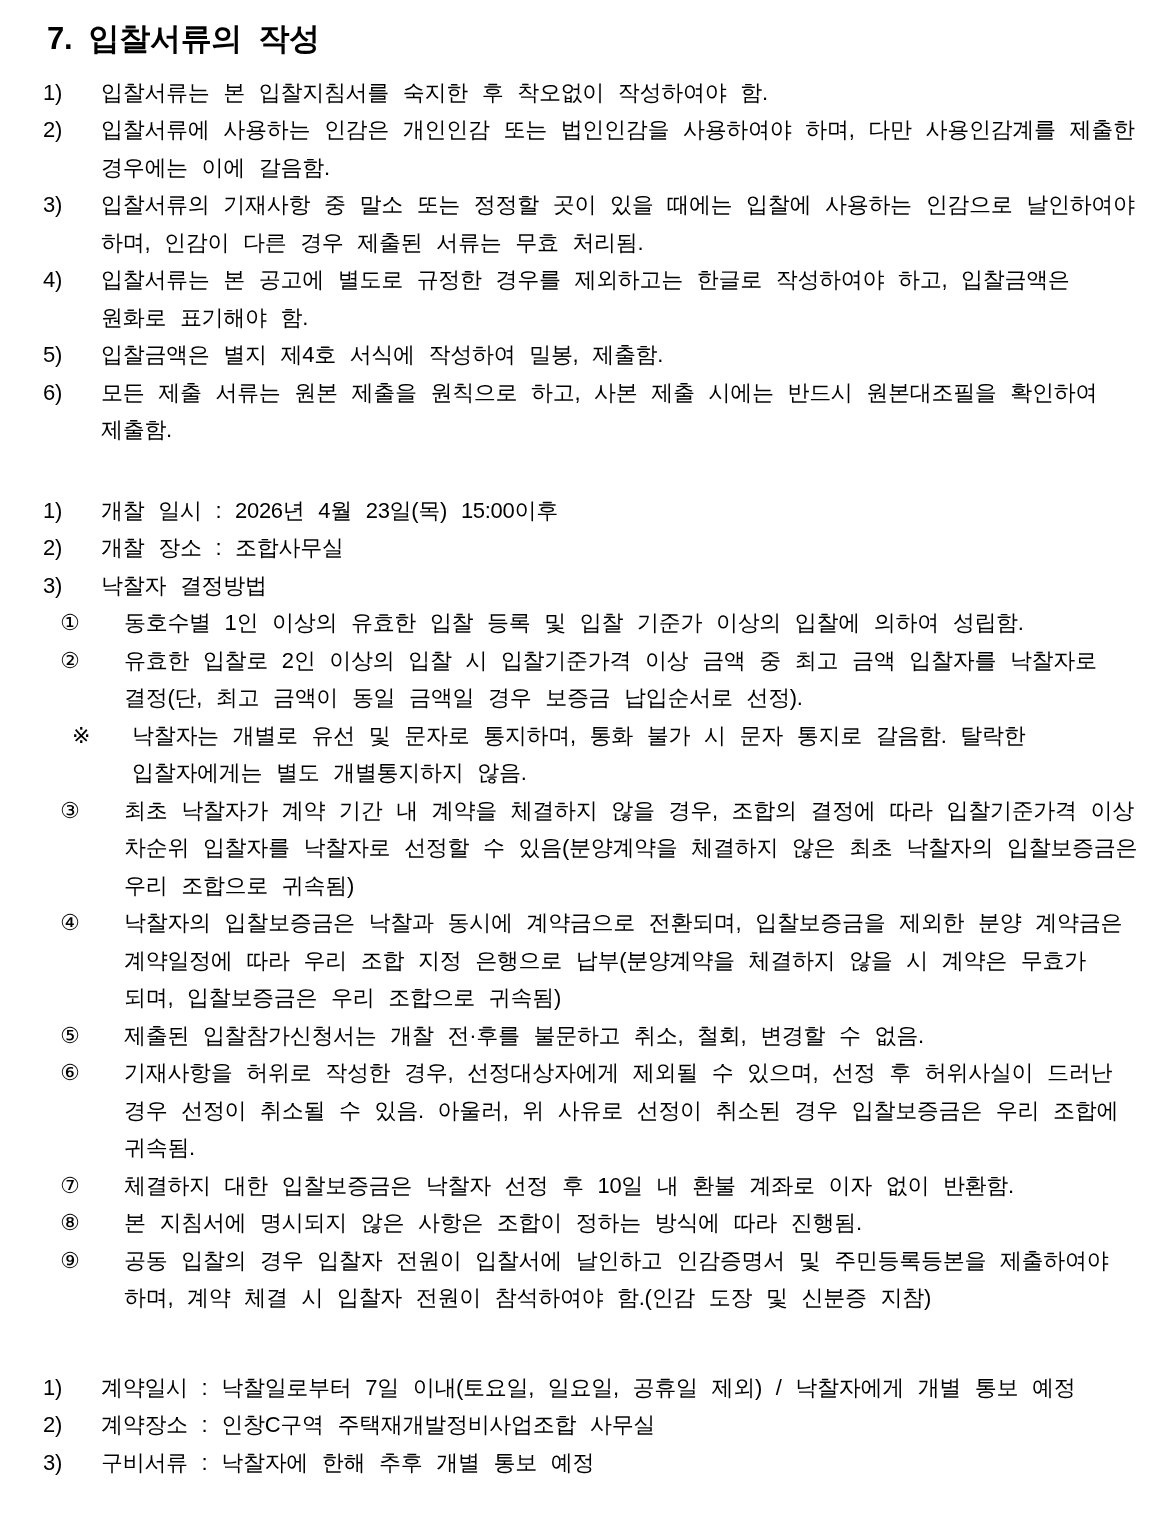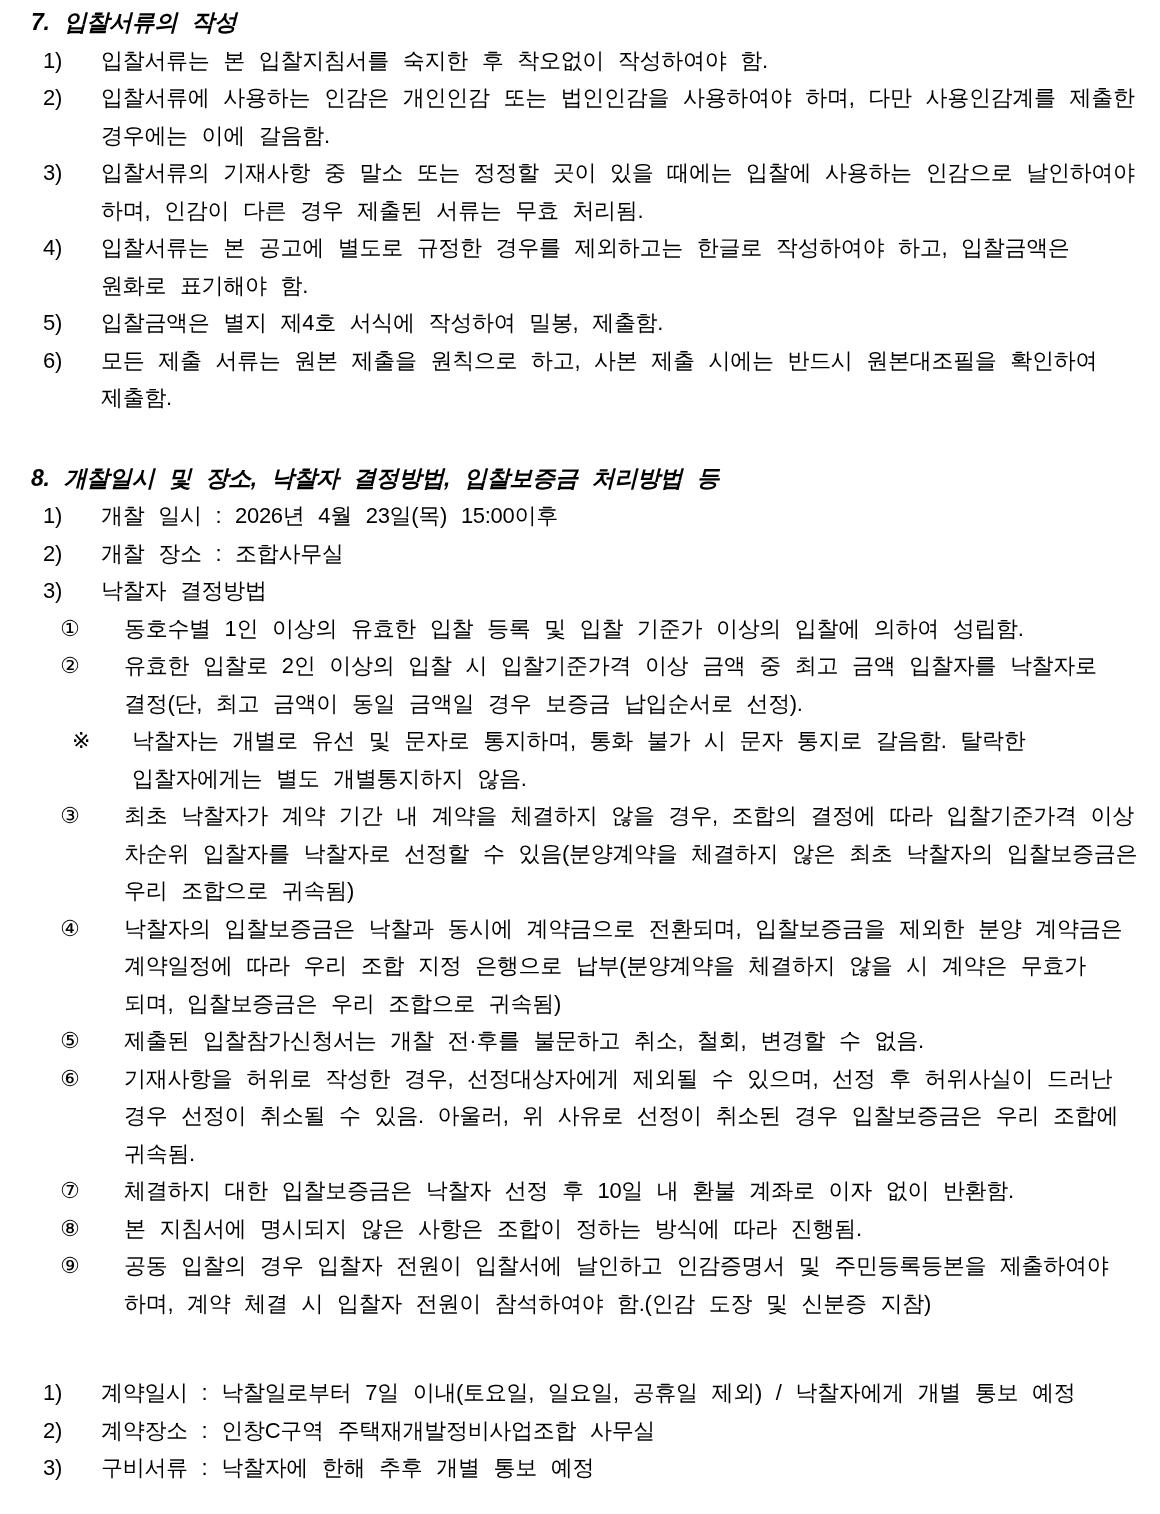--- a/index.html
+++ b/index.html
@@ -11,28 +11,27 @@
     overflow: hidden;
     font-family: "Liberation Sans", "DejaVu Sans", sans-serif;
   }
   .page { padding: 4px 22px 0 31px; }
 
   .sec { margin-top: 43px; }
   .sec:first-child { margin-top: 0; }
   .sec.last { margin-top: 52px; }
 
   .h {
-    margin: 0;
-    font-size: 23px;
+    margin: 16px;
+    font-size: 31px;
     font-weight: 700;
     line-height: 37.5px;
     word-spacing: 8px;
     letter-spacing: -0.3px;
     white-space: nowrap;
-    font-style: italic;
   }
 
   .item, .sub, .note {
     display: flex;
     align-items: flex-start;
     font-size: 22px;
     line-height: 37.5px;
     word-spacing: 8px;
     letter-spacing: -0.3px;
     word-break: keep-all;
@@ -74,21 +73,20 @@
       <span class="m">5)</span>
       <span class="t">입찰금액은 별지 제4호 서식에 작성하여 밀봉, 제출함.</span>
     </div>
     <div class="item">
       <span class="m">6)</span>
       <span class="t">모든 제출 서류는 원본 제출을 원칙으로 하고, 사본 제출 시에는 반드시 원본대조필을 확인하여 제출함.</span>
     </div>
   </div>
 
   <div class="sec">
-    <h2 class="h">8. 개찰일시 및 장소, 낙찰자 결정방법, 입찰보증금 처리방법 등</h2>
     <div class="item">
       <span class="m">1)</span>
       <span class="t">개찰 일시 : 2026년 4월 23일(목) 15:00이후</span>
     </div>
     <div class="item">
       <span class="m">2)</span>
       <span class="t">개찰 장소 : 조합사무실</span>
     </div>
     <div class="item">
       <span class="m">3)</span>

